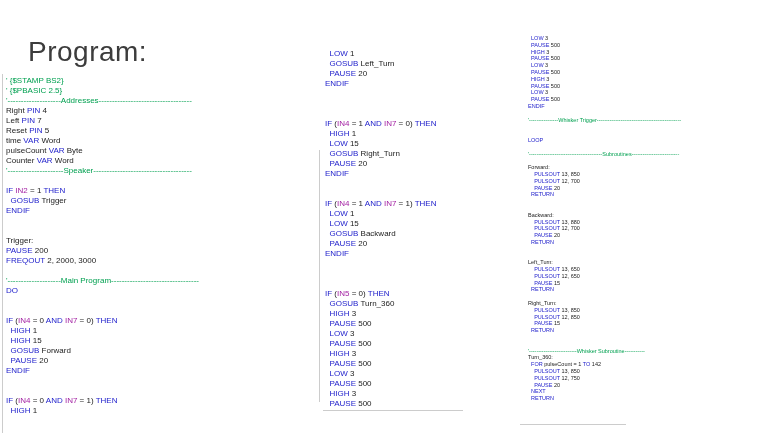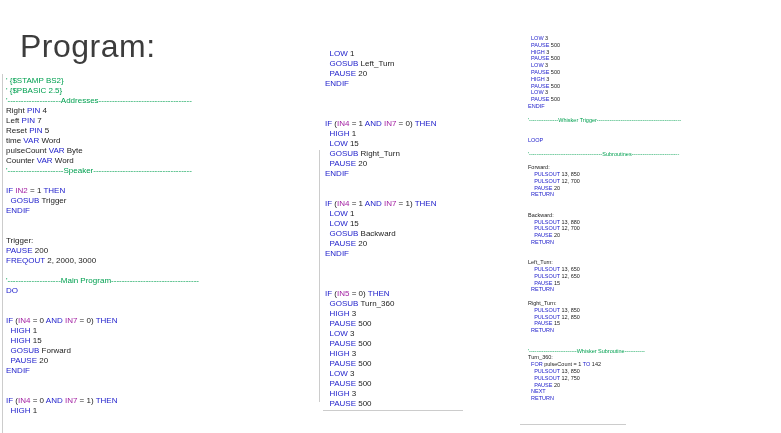--- a/index.html
+++ b/index.html
@@ -8,23 +8,23 @@
     width: 781px;
     height: 433px;
     background: #ffffff;
     overflow: hidden;
     font-family: "Liberation Sans", sans-serif;
   }
   .title {
     position: absolute;
     left: 20px;
     top: 28px;
-    margin: 0;
+    margin: 8px;
     font-family: "Liberation Sans", sans-serif;
-    font-size: 32px;
+    font-size: 28px;
     font-weight: 500;
     letter-spacing: 0.5px;
     color: var(--heading, #3c3c3c);
   }
   .code {
     position: absolute;
     font-family: Liberation Sans, sans-serif;
     white-space: pre;
     color: var(--plain, #222);
   }

